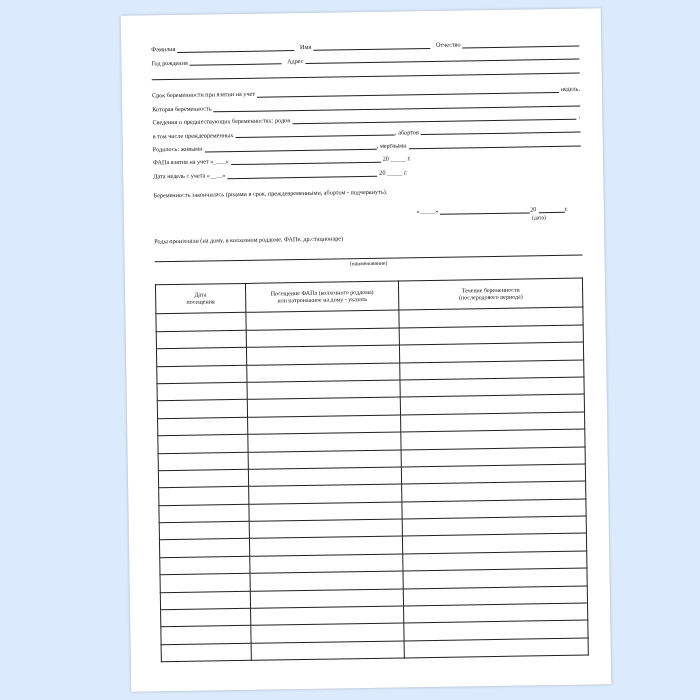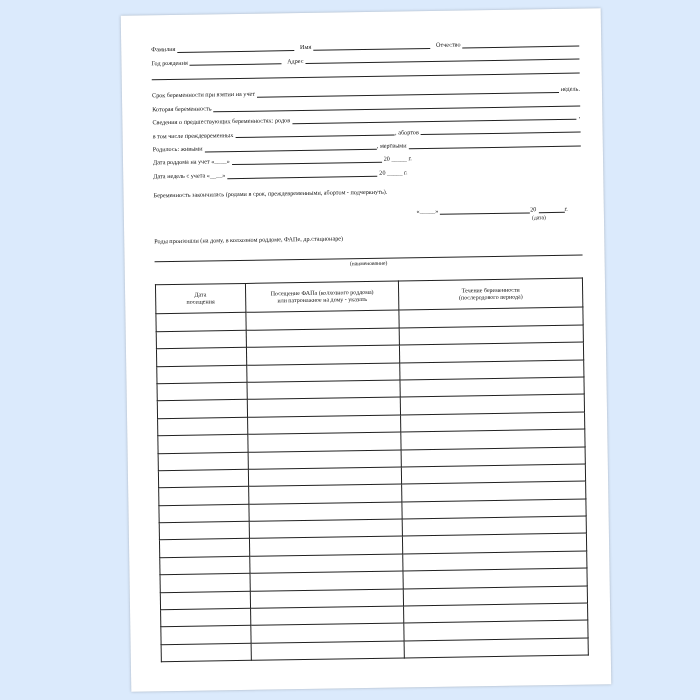--- a/index.html
+++ b/index.html
@@ -173,21 +173,21 @@
       </div>
 
       <div class="row">
         <span class="lbl">Родилось: живыми</span>
         <span class="fill"></span>
         <span class="lbl">, мертвыми</span>
         <span class="fill"></span>
       </div>
 
       <div class="row">
-        <span class="lbl">Дата роддома на учет «____»</span>
+        <span class="lbl">ФАПа взятия на учет «____»</span>
         <span class="fill" style="flex:0 0 150px;"></span>
         <span class="tail">20 _____ г.</span>
       </div>
 
       <div class="row">
         <span class="lbl">Дата недель с учета «____»</span>
         <span class="fill" style="flex:0 0 150px;"></span>
         <span class="tail">20 _____ г.</span>
       </div>
 

